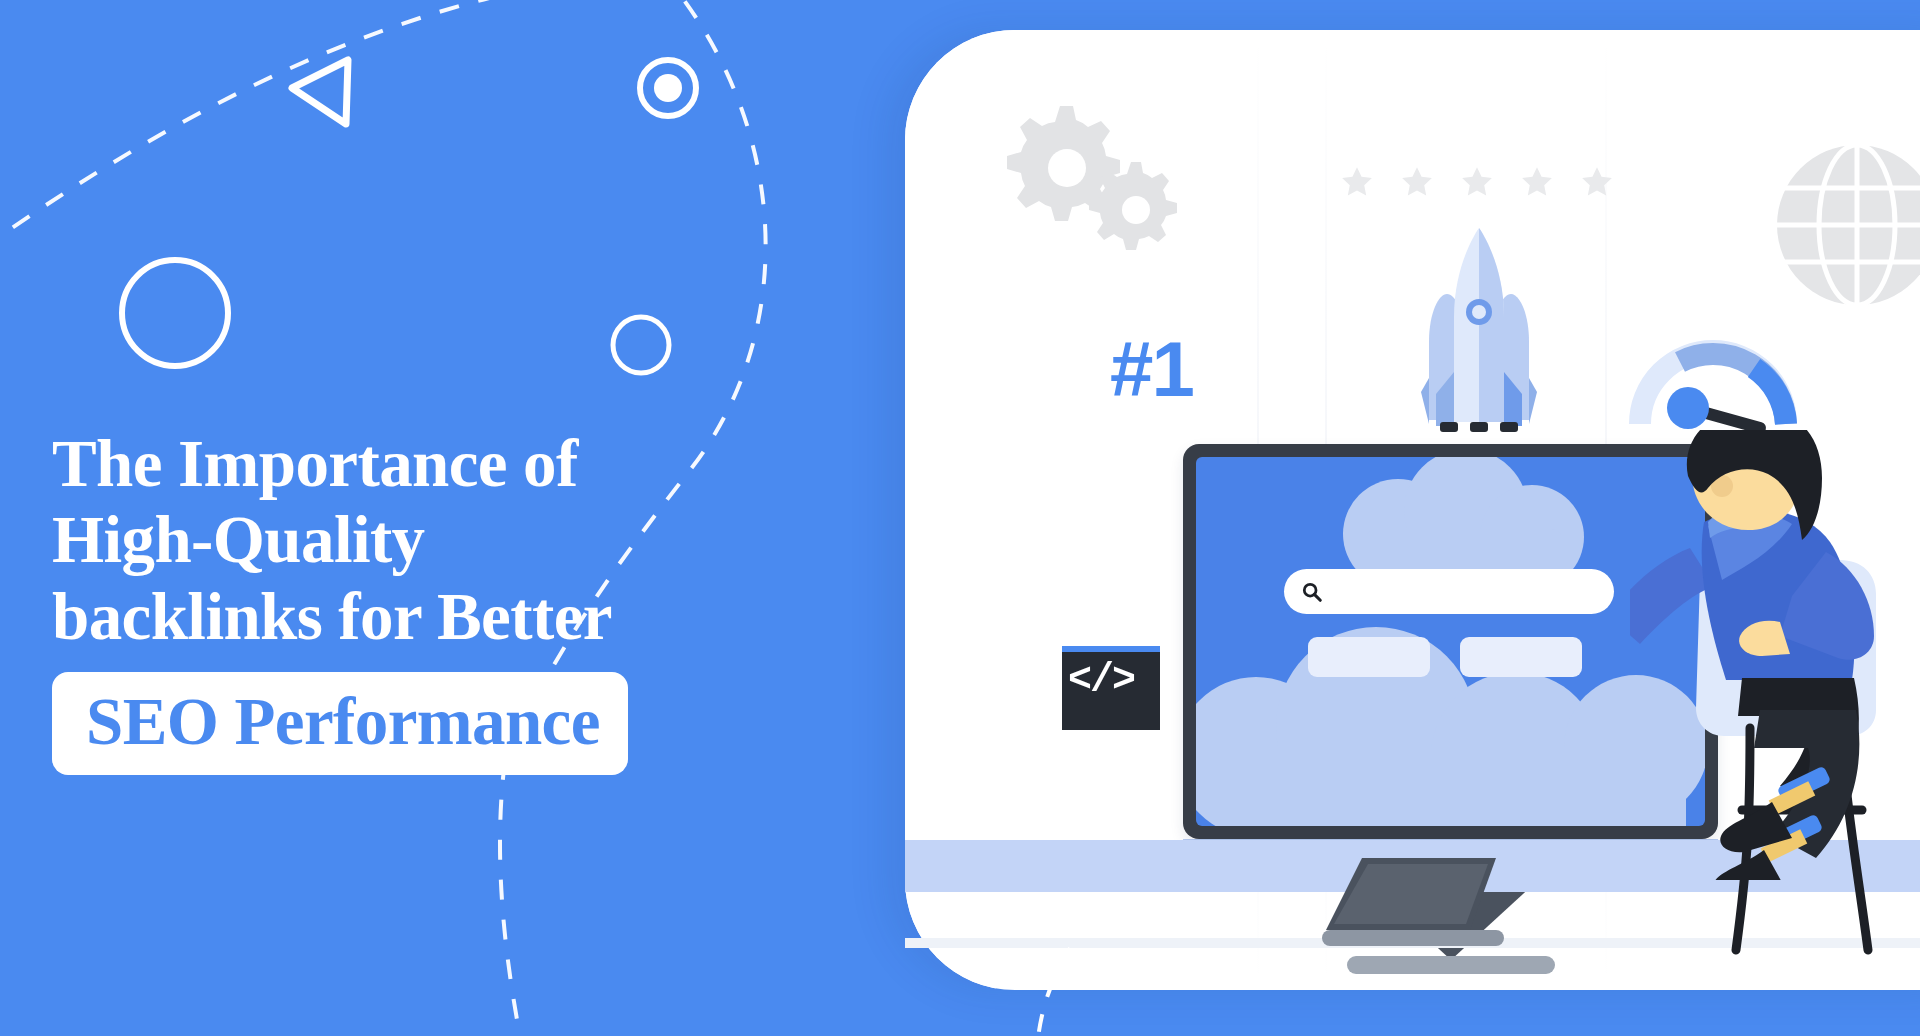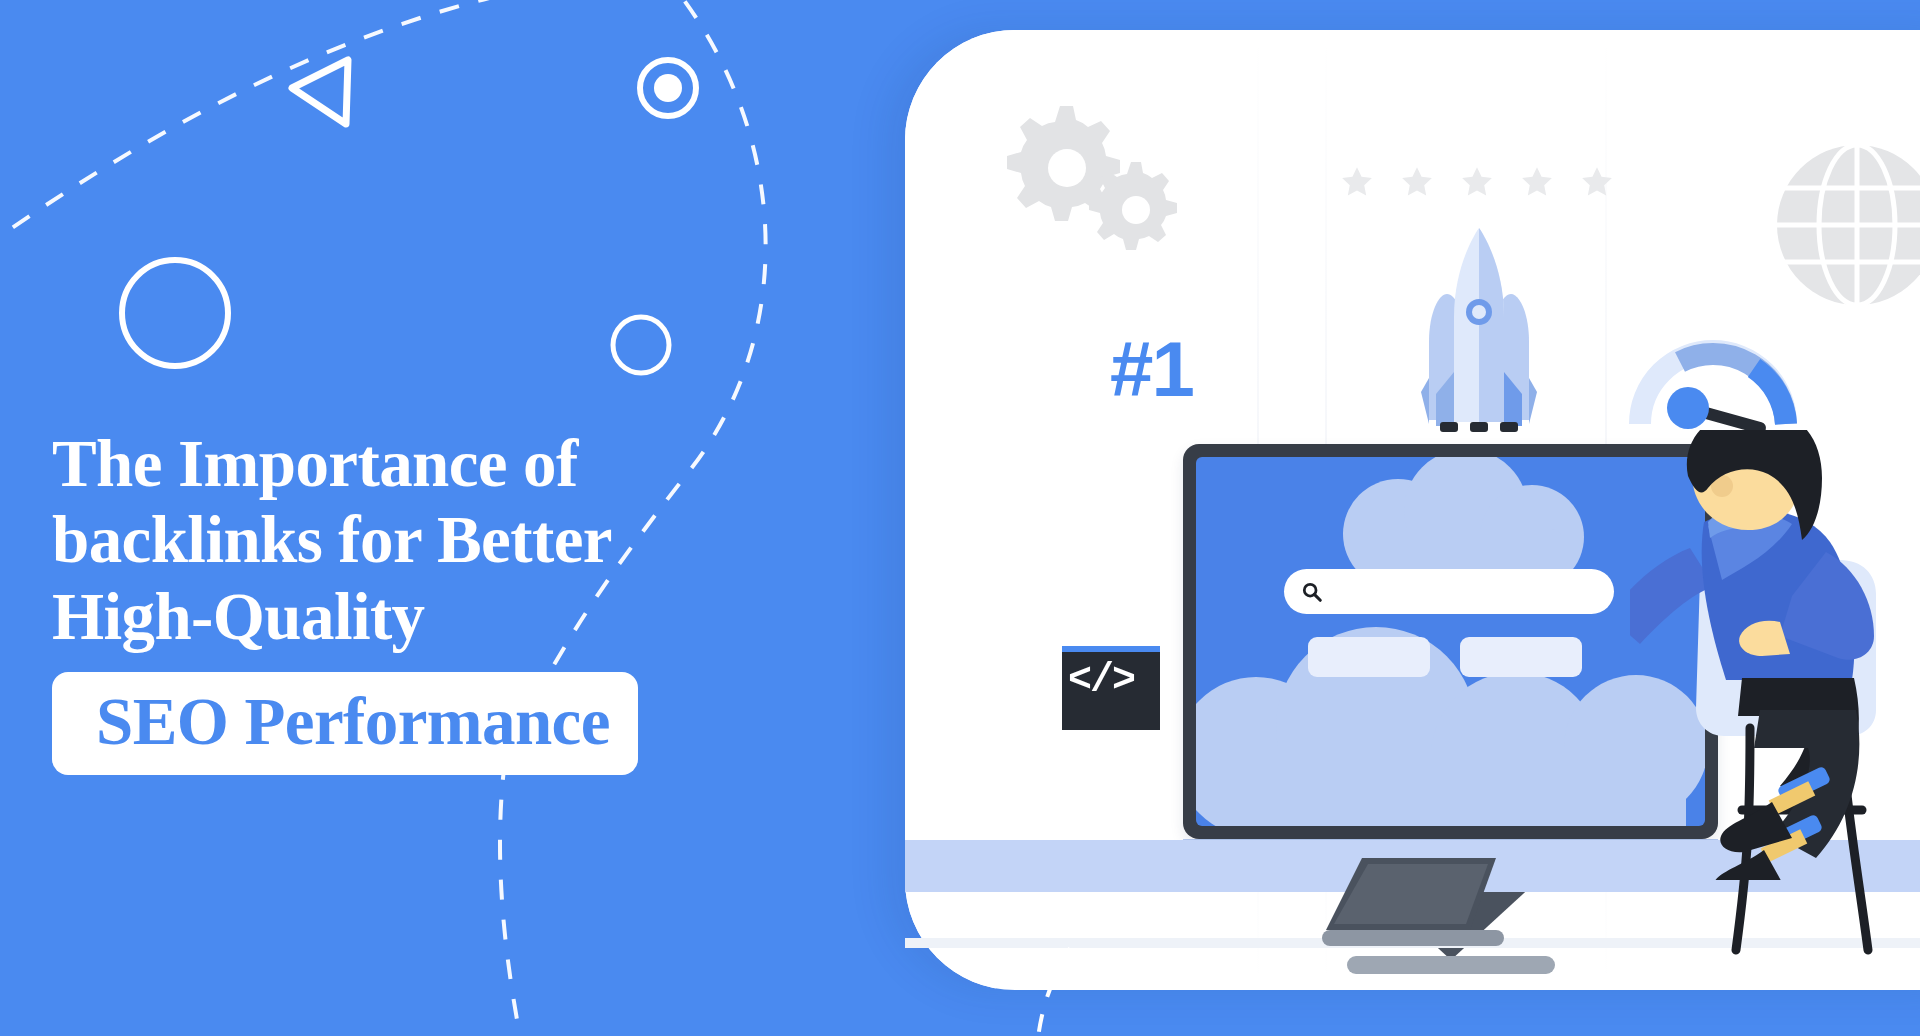--- a/index.html
+++ b/index.html
@@ -59,21 +59,21 @@
     font-weight:700;
     line-height:1.14;
     letter-spacing:-0.6px;
     white-space:nowrap;
   }
   #title-badge {
     display:inline-block;
     margin-top:18px;
     background:#ffffff;
     border-radius:16px;
-    padding:16px 28px 20px 44px;
+    padding:16px 28px 20px 34px;
   }
   #title-badge .hl-accent {
     color:#4a8af0;
     font-size:67px;
     font-weight:700;
     line-height:1;
     letter-spacing:-0.6px;
     white-space:nowrap;
     display:block;
   }
@@ -241,22 +241,22 @@
 
   <div id="white-panel">
     <div id="panel-skew"></div>
     <div class="panel-stripe" style="left:352px;"></div>
     <div class="panel-stripe" style="left:420px;"></div>
     <div class="panel-stripe" style="left:700px;"></div>
   </div>
 
   <div id="headline">
     <div class="hl-line">The Importance of</div>
+    <div class="hl-line">High-Quality</div>
     <div class="hl-line">backlinks for Better</div>
-    <div class="hl-line">High-Quality</div>
     <div id="title-badge">
       <span class="hl-accent">SEO Performance</span>
     </div>
   </div>
 
   <div id="illus">
 
     <div class="ill" id="gears">
       <svg width="200" height="160" viewBox="0 0 200 160">
         <g fill="#e2e3e5">

